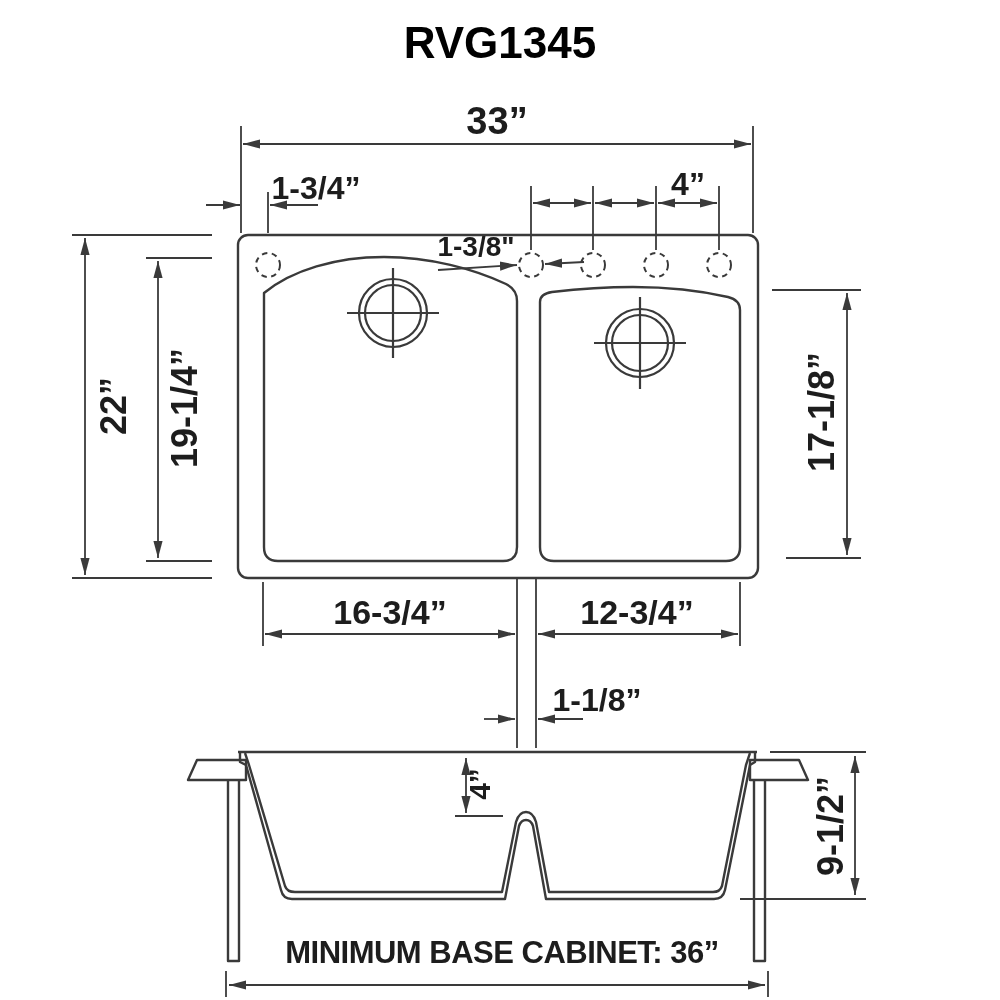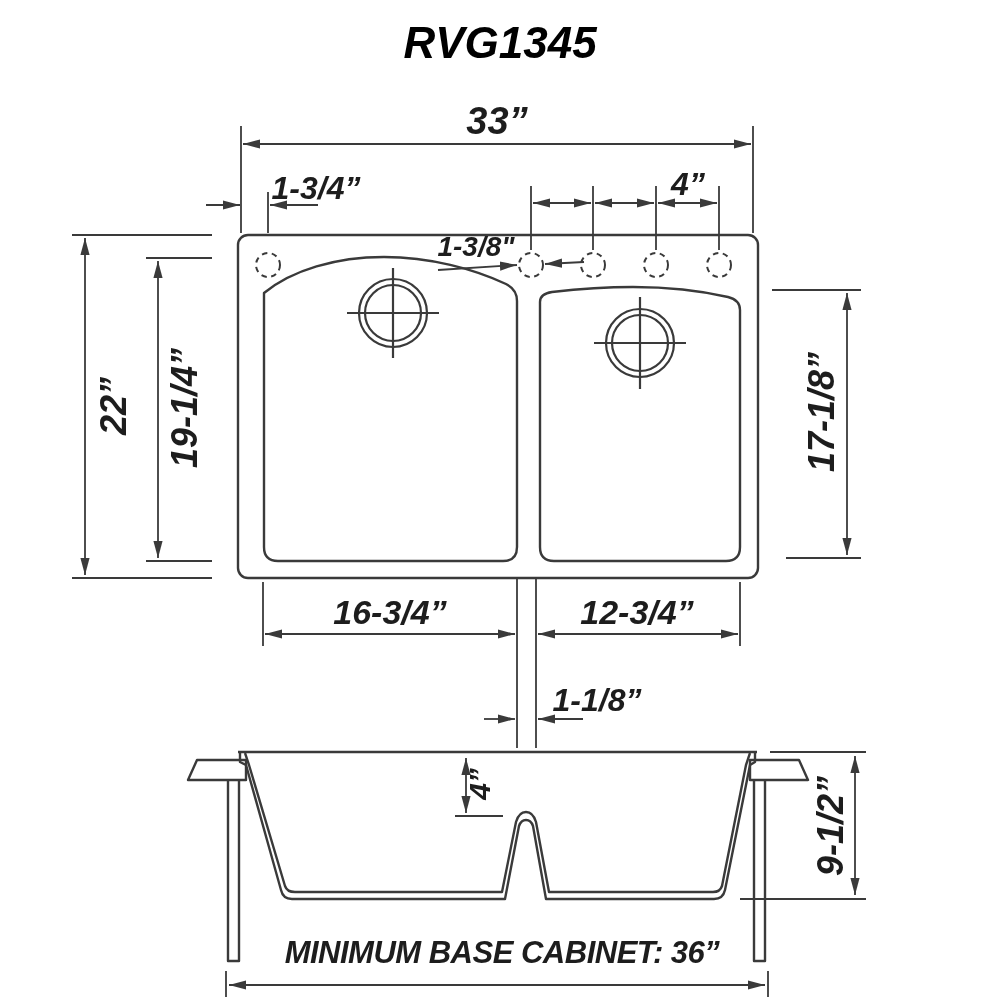--- a/index.html
+++ b/index.html
@@ -1,17 +1,17 @@
 <!DOCTYPE html>
 <html><head>
 <meta charset="utf-8">
 <style>
   html,body{margin:0;padding:0;background:#fff;}
   .stage{position:relative;width:868px;height:1000px;background:#ffffff;overflow:hidden;
-         font-family:"Liberation Sans", sans-serif;font-style:italic;}
+         font-family:"Liberation Sans", sans-serif;}
   svg{display:block}
   .outline{fill:none;stroke:#3a3a3a;stroke-width:2.4;stroke-linejoin:round;}
   .thin{fill:none;stroke:#3a3a3a;stroke-width:1.8;}
   .dash{fill:none;stroke:#3a3a3a;stroke-width:2;stroke-dasharray:5.5 4.5;}
   .drain{fill:none;stroke:#3a3a3a;stroke-width:2.2;}
   text{fill:#1d1d1d;font-weight:700;}
   .t-title{font-size:44px;fill:#000;}
   .t-38{font-size:38px;}
   .t-36{font-size:36px;}
   .t-34{font-size:34px;}

